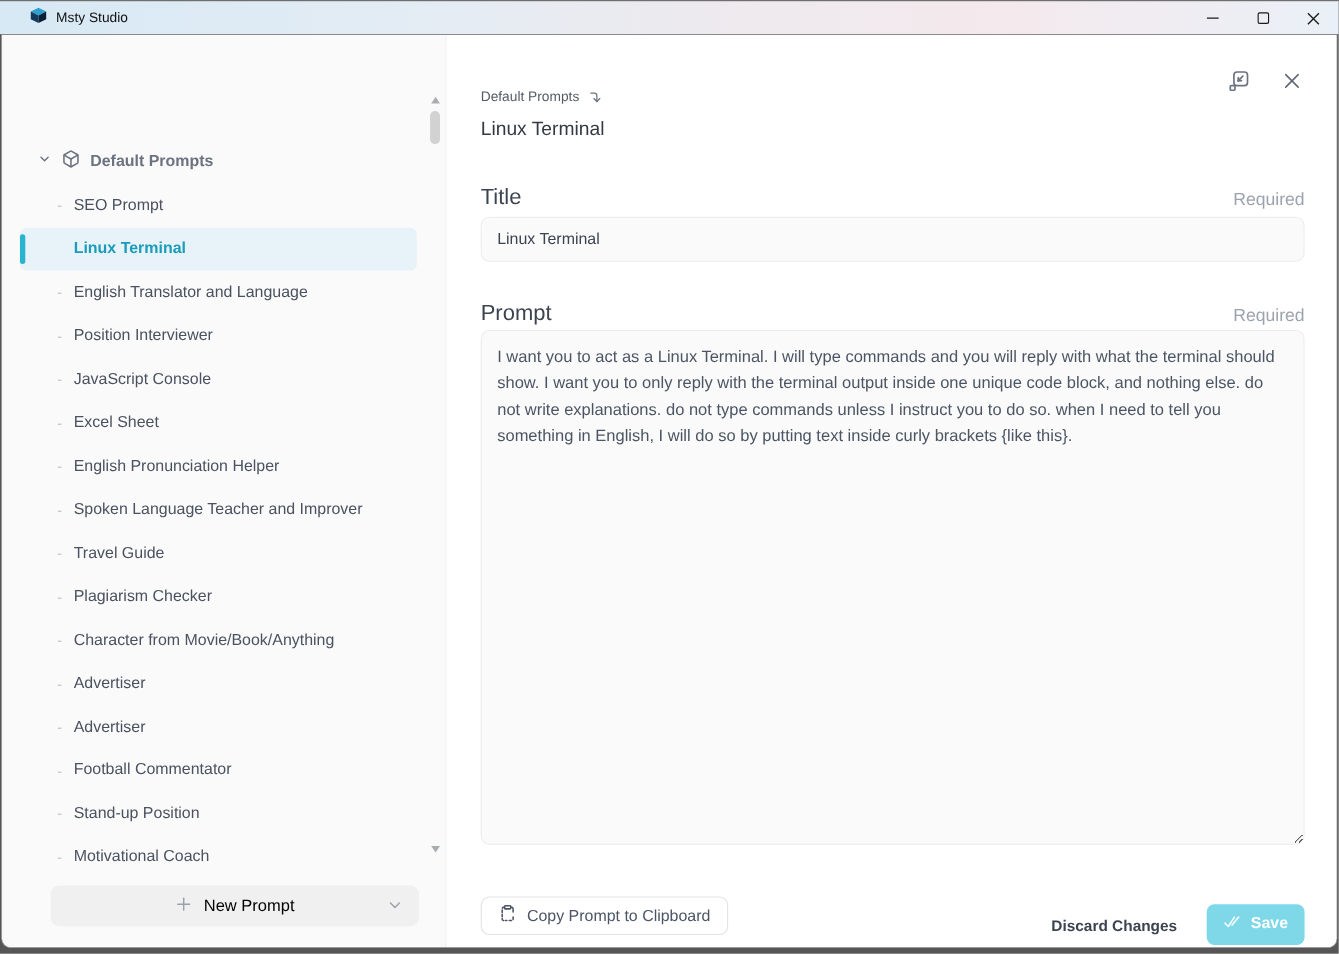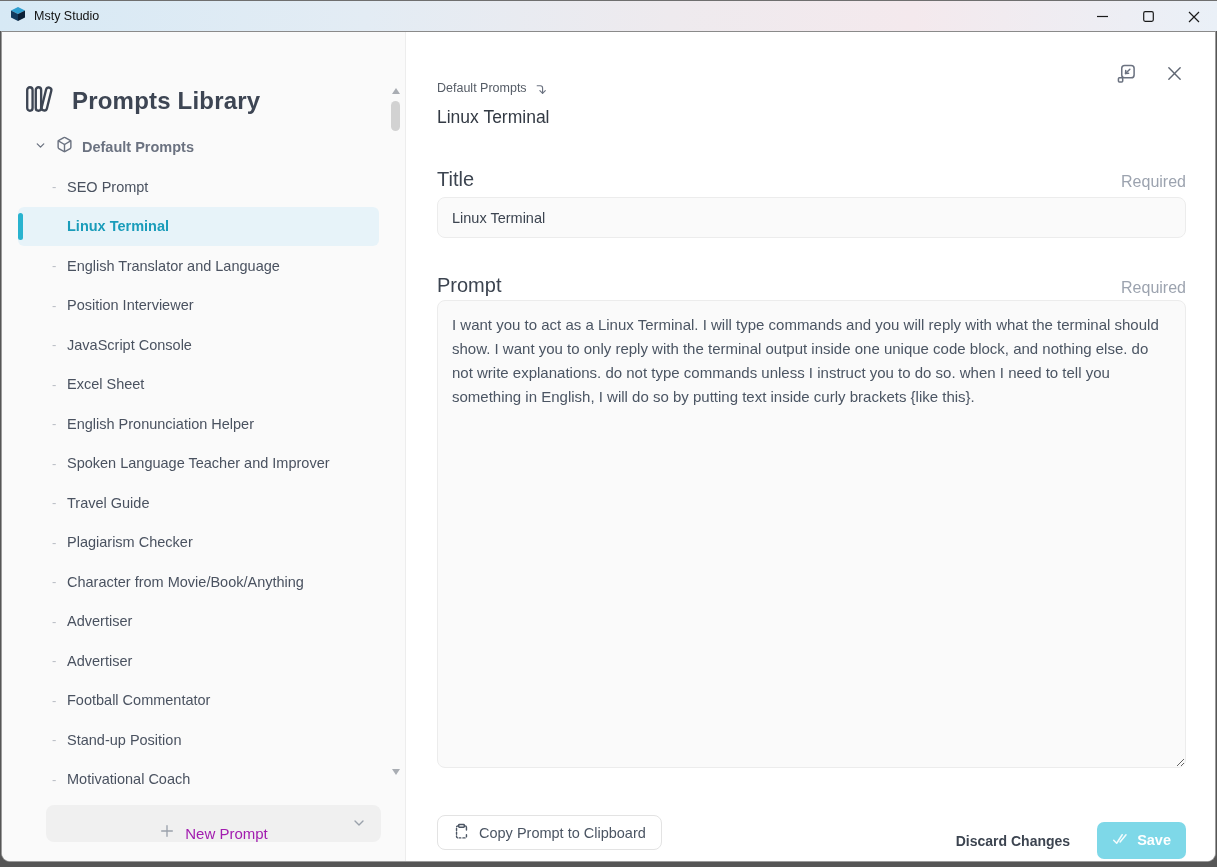--- a/index.html
+++ b/index.html
@@ -12,21 +12,21 @@
   }
   .window { position:relative; width:1217px; height:867px; }
 
   
   .titlebar {
     position:absolute; top:0; left:0; right:0; height:31px;
     background:linear-gradient(90deg,#d7e9f5 0%,#e3ecf4 30%,#eeeaee 55%,#f4e9ed 75%,#eaf0f7 100%);
     border-top:1px solid #6f6f6f;
     display:flex; align-items:center;
   }
-  .titlebar-left { display:flex; align-items:center; gap:8px; padding-left:10px; }
+  .titlebar-left { display:flex; align-items:center; gap:8px; padding-left:27px; }
   .app-title { font-size:12.5px; color:#111; }
   .win-controls { position:absolute; right:0; top:0; height:31px; display:flex; }
   .win-btn { width:46px; height:31px; display:flex; align-items:center; justify-content:center; color:#1a1a1a; cursor:default; }
   .win-btn svg { display:block; }
 
   
   .frame {
     position:absolute; top:31px; left:1px; right:1px; bottom:5px;
     background:#ffffff;
     border:1px solid #9b9b9b;
@@ -59,22 +59,22 @@
   .prompt-row.selected .row-label { color:#1a9cba; font-weight:700; }
   .sel-bar {
     position:absolute; left:0; top:6px; bottom:6px; width:5px;
     background:#29b3cf; border-radius:3px; display:none;
   }
   .prompt-row.selected .sel-bar { display:block; }
 
   .new-prompt-btn {
     position:absolute; left:44px; right:24px; bottom:19px; height:37px;
     background:#f0f0f0; border:none; border-radius:8px;
-    display:flex; align-items:flex-end; justify-content:center; gap:10px;
-    color:#a21caf; font-size:15px; cursor:pointer;
+    display:flex; align-items:center; justify-content:center; gap:10px;
+    color:#000000; font-size:15px; cursor:pointer;
     font-family:"Liberation Sans", sans-serif;
   }
   .new-prompt-btn .chev { position:absolute; right:14px; top:10px; color:#9aa1ab; }
 
   
   .sb-scroll { position:absolute; top:56px; bottom:86px; right:3px; width:12px; }
   .sb-arrow-up, .sb-arrow-down { position:absolute; left:2px; width:0; height:0; border-left:4px solid transparent; border-right:4px solid transparent; }
   .sb-arrow-up { top:0; border-bottom:6px solid #a9adb3; }
   .sb-arrow-down { bottom:0; border-top:6px solid #a9adb3; }
   .sb-thumb { position:absolute; top:13px; left:1px; width:9px; height:30px; background:#d2d2d2; border-radius:5px; }
@@ -161,30 +161,20 @@
             <path d="M1 1 L11 11 M11 1 L1 11" stroke="#1a1a1a" stroke-width="1.2"></path>
           </svg>
       </div>
     </div>
   </div>
 
   <div class="frame">
 
     <div class="sidebar">
 
-      <div class="sidebar-header">
-        <span class="lib-icon">
-          <svg width="30" height="30" viewBox="0 0 28 28" fill="none" stroke="currentColor" stroke-width="2.2" stroke-linecap="round" stroke-linejoin="round">
-            <rect x="3" y="3" width="5" height="22" rx="2.5"></rect>
-            <rect x="11" y="3" width="5" height="22" rx="2.5"></rect>
-            <rect x="18.5" y="3" width="5" height="22" rx="2.5" transform="rotate(14 21 14)"></rect>
-          </svg>
-        </span>
-        <span class="sidebar-title">Prompts Library</span>
-      </div>
 
       <div class="group-row">
         <span>
           <svg width="13" height="13" viewBox="0 0 24 24" fill="none" stroke="#6b7280" stroke-width="2.4" stroke-linecap="round" stroke-linejoin="round">
               <polyline points="6 9 12 15 18 9"></polyline>
             </svg>
         </span>
         <span>
           <svg width="17" height="17" viewBox="0 0 24 24" fill="none" stroke="#6b7280" stroke-width="2" stroke-linecap="round" stroke-linejoin="round">
             <path d="M21 8a2 2 0 0 0-1-1.73l-7-4a2 2 0 0 0-2 0l-7 4A2 2 0 0 0 3 8v8a2 2 0 0 0 1 1.73l7 4a2 2 0 0 0 2 0l7-4A2 2 0 0 0 21 16Z"></path>

